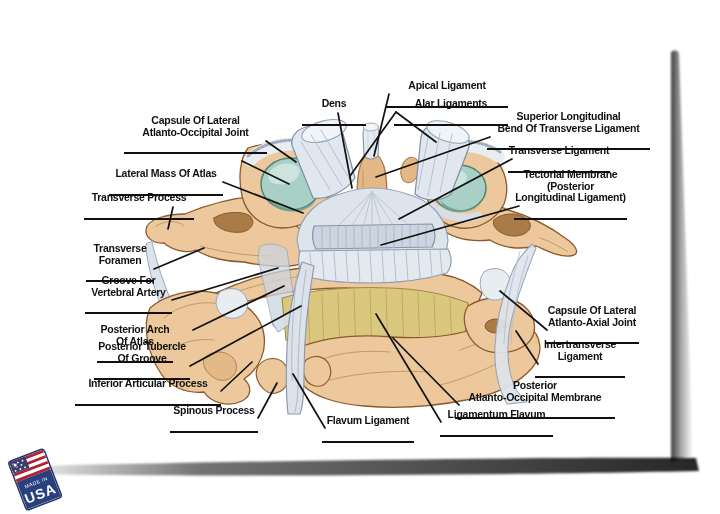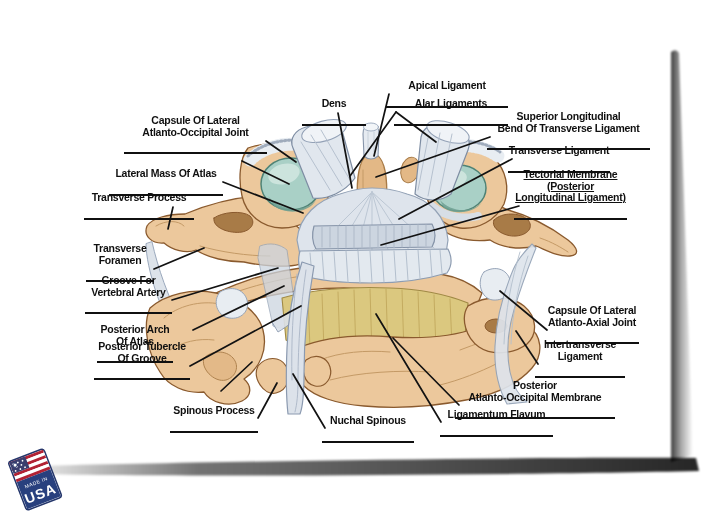--- a/index.html
+++ b/index.html
@@ -244,37 +244,38 @@
     <circle cx="5.5" cy="5.5" r="2" fill="#ffffff" stroke="#24366b" stroke-width="0.8"></circle>
   </g>
 </svg>
 
 <div class="lbl" style="left:302px;top:98px;width:64px;">Dens</div>
 <div class="lbl" style="left:386px;top:80px;width:122px;">Apical Ligament</div>
 <div class="lbl" style="left:394px;top:98px;width:114px;">Alar Ligaments</div>
 <div class="lbl" style="left:487px;top:111px;width:163px;">Superior Longitudinal
 Bend Of Transverse Ligament</div>
 <div class="lbl" style="left:508px;top:145px;width:102px;">Transverse Ligament</div>
-<div class="lbl" style="left:514px;top:169px;width:113px;text-decoration:underline;">Tectorial Membrane
+<div class="lbl" style="left:514px;top:169px;width:113px;">Tectorial Membrane
 (Posterior
 Longitudinal Ligament)</div>
 <div class="lbl" style="left:124px;top:115px;width:143px;">Capsule Of Lateral
 Atlanto-Occipital Joint</div>
 <div class="lbl" style="left:109px;top:168px;width:114px;">Lateral Mass Of Atlas</div>
 <div class="lbl" style="left:84px;top:192px;width:110px;">Transverse Process</div>
 <div class="lbl" style="left:86px;top:243px;width:68px;">Transverse
 Foramen</div>
 <div class="lbl" style="left:85px;top:275px;width:87px;">Groove For
 Vertebral Artery</div>
 <div class="lbl" style="left:97px;top:308px;width:76px;margin-top:16px;">Posterior Arch
 Of Atlas</div>
 <div class="lbl" style="left:94px;top:341px;width:96px;">Posterior Tubercle
 Of Groove</div>
+<div class="lbl" style="left:75px;top:378px;width:146px;">Inferior Articular Process</div>
 <div class="lbl" style="left:170px;top:405px;width:88px;">Spinous Process</div>
-<div class="lbl" style="left:322px;top:415px;width:92px;">Nuchal Spinous</div>
+<div class="lbl" style="left:322px;top:415px;width:92px;">Flavum Ligament</div>
 <div class="lbl" style="left:440px;top:409px;width:113px;">Ligamentum Flavum</div>
 <div class="lbl" style="left:455px;top:380px;width:160px;">Posterior
 Atlanto-Occipital Membrane</div>
 <div class="lbl" style="left:545px;top:305px;width:94px;">Capsule Of Lateral
 Atlanto-Axial Joint</div>
 <div class="lbl" style="left:535px;top:339px;width:90px;">Intertransverse
 Ligament</div>
 
 </div>
 

